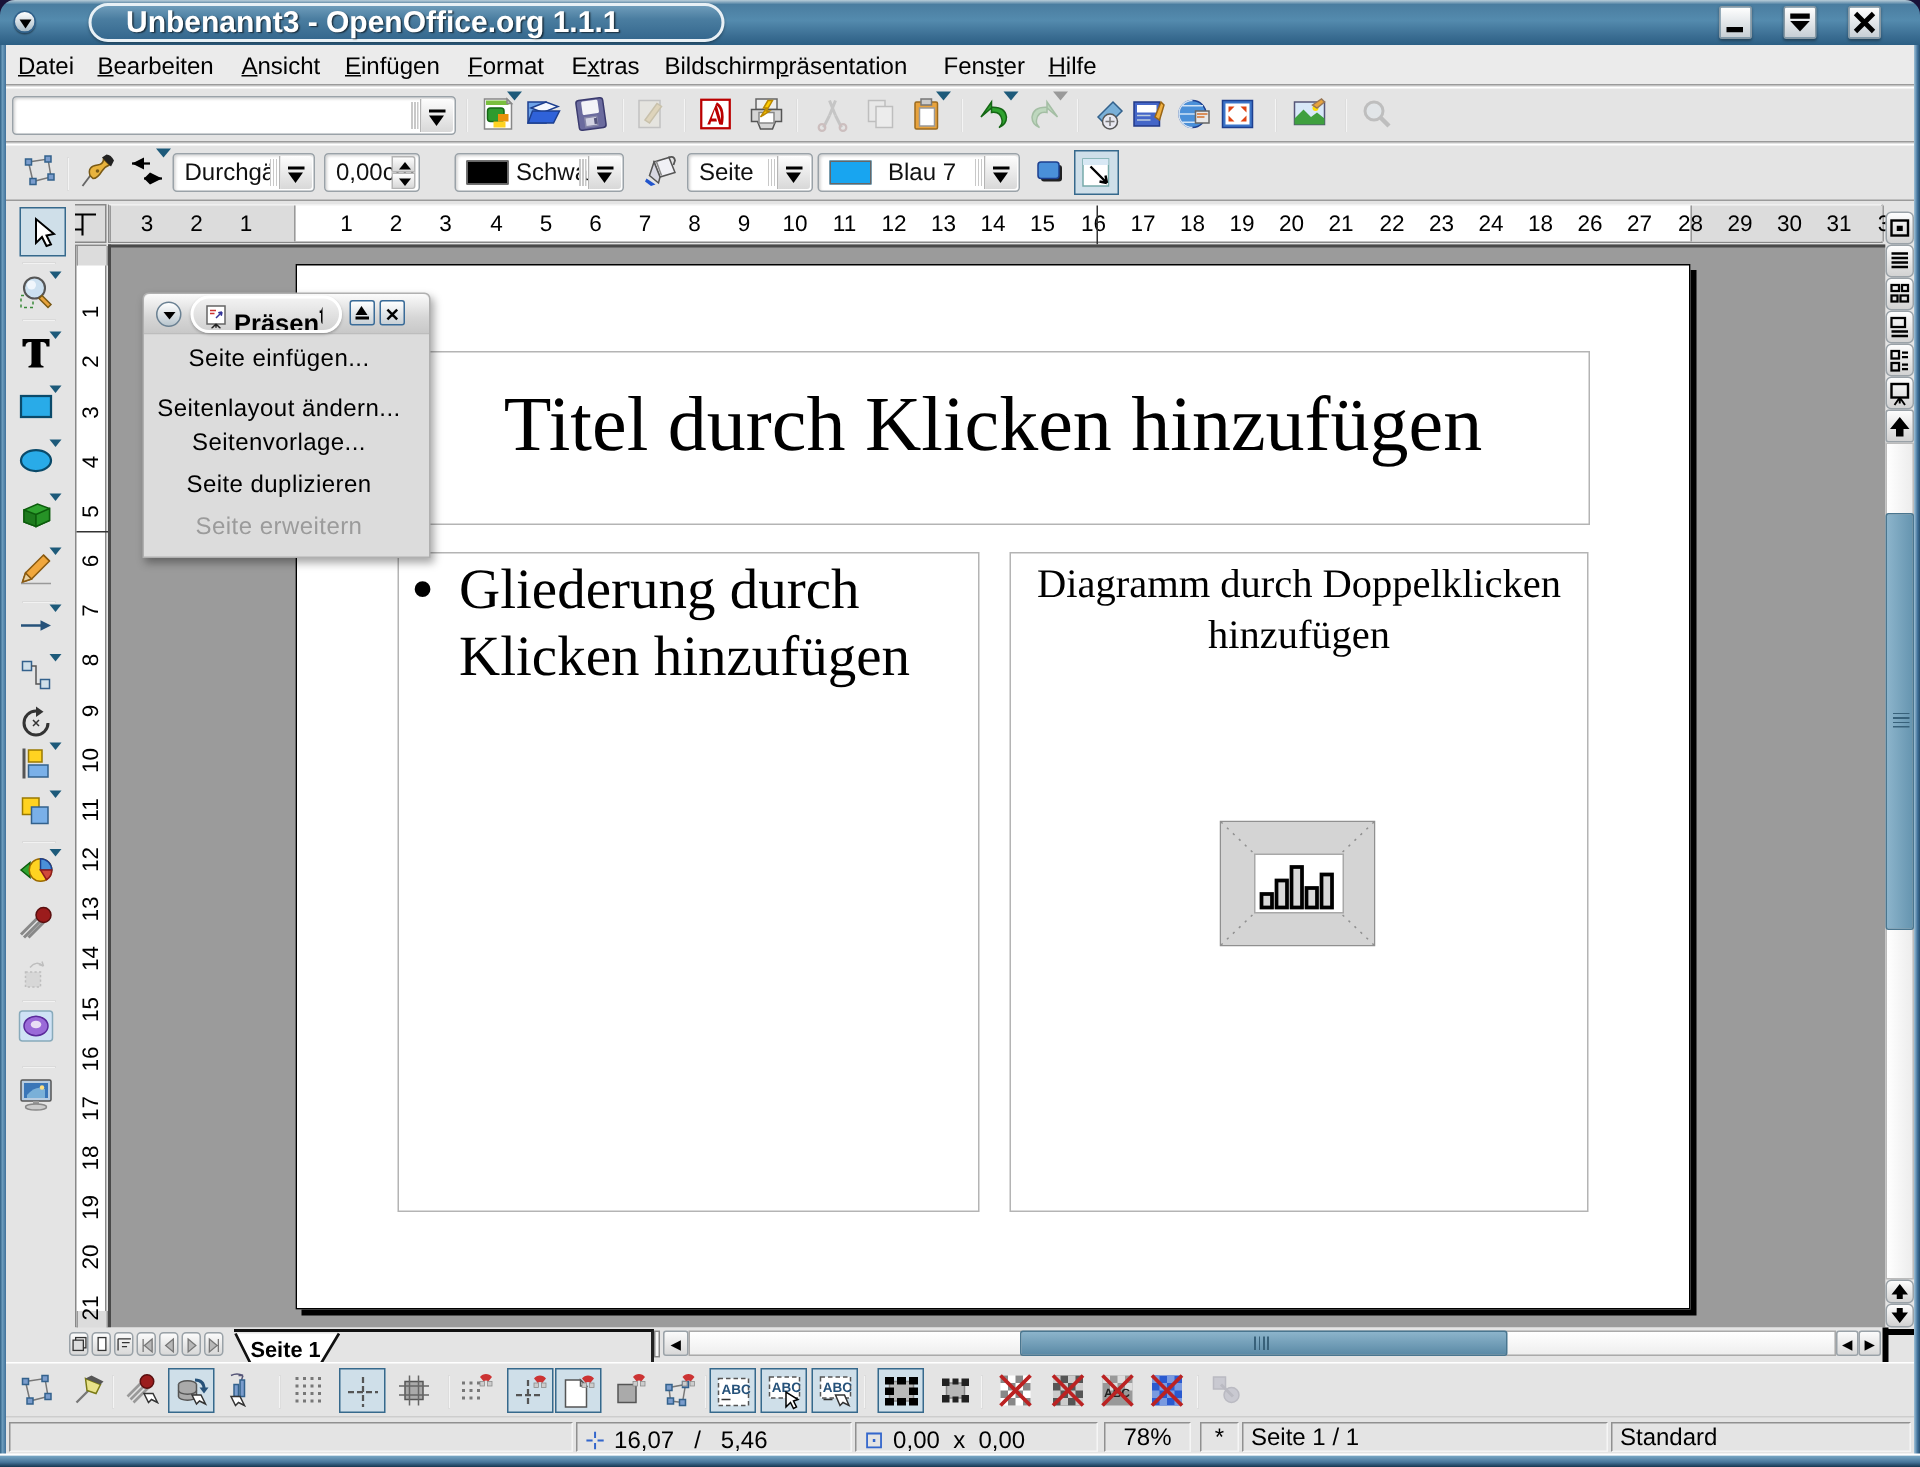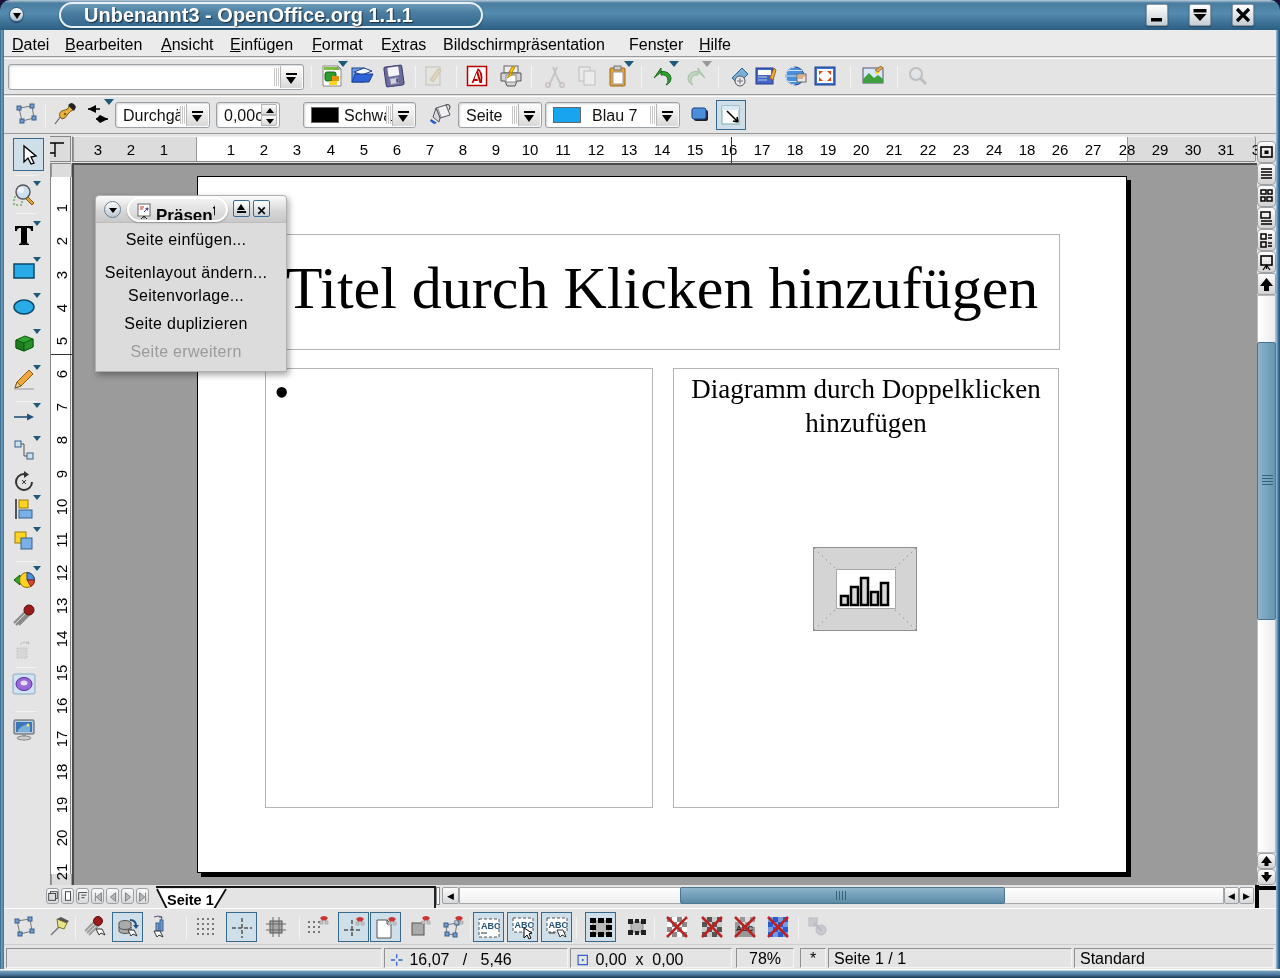--- a/index.html
+++ b/index.html
@@ -87,21 +87,21 @@
 .ltool .dd { right:-5px; top:-2px; border-left:4px solid transparent; border-right:4px solid transparent; border-top:5px solid #1d5a7a; }
 #selbtn { position:absolute; left:9px; top:4px; width:31px; height:33px; background:#cfdfe9; border:1px solid #36698c; }
 #selbtn svg { width:24px; height:24px; margin:4px 3px; }
 .lsep { position:absolute; left:11px; width:22px; height:1px; background:#a0a0a0; border-bottom:1px solid #f2f2f2; }
 
 
 #canvas { left:72px; top:163px; width:1185px; height:722px; background:#9b9b9b; overflow:hidden; border-left:2px solid #4a4a4a; border-top:2px solid #4a4a4a; }
 #page { position:absolute; left:123px; top:11px; width:930px; height:697px; background:#fff;
   border:1px solid #000; box-shadow:4px 4px 0 #000; }
 .ph { position:absolute; border:1px solid #b4b4b4; background:#fff; font-family:"Liberation Serif", serif; color:#000; }
-#ph-title { left:83px; top:57px; width:779px; height:116px; font-size:60px; text-align:center; padding-top:19px; padding-right:17px; }
+#ph-title { left:83px; top:57px; width:779px; height:116px; font-size:52px; text-align:center; padding-top:19px; padding-right:17px; }
 #ph-outline { left:67px; top:191px; width:388px; height:440px; font-size:38px; }
 #bullet { position:absolute; left:8px; top:-2px; font-size:44px; }
 #oltext { position:absolute; left:40px; top:2px; width:320px; line-height:45px; }
 #ph-chart { left:475px; top:191px; width:386px; height:440px; font-size:27px; text-align:center; padding:3px 10px 0 10px; line-height:34px; }
 #chartico { position:absolute; left:615px; top:370px; }
 
 
 #rightcol { left:1257px; top:134px; width:19px; height:751px; background:#e4e4e4; }
 .vbtn { position:absolute; left:0; width:19px; height:22px; background:linear-gradient(#fdfdfd,#d2d2d2);
   border:1px solid #9aa2a8; border-radius:4px; }
@@ -517,20 +517,21 @@
       <span class="vnum" style="top:641px">19</span>
       <span class="vnum" style="top:674px">20</span>
       <span class="vnum" style="top:708px">21</span>
     <div id="vmark"></div>
   </div>
   <div class="abs" id="canvas">
     <div id="page">
       <div class="ph" id="ph-title">Titel durch Klicken hinzufügen</div>
       <div class="ph" id="ph-outline">
           <span id="bullet">•</span>
+          <span id="oltext">Gliederung durch Klicken hinzufügen</span>
         </div>
       <div class="ph" id="ph-chart">Diagramm durch Doppelklicken hinzufügen</div>
       <svg id="chartico" width="104" height="84" viewBox="0 0 104 84">
         <rect x="0.5" y="0.5" width="103" height="83" fill="#d4d4d4" stroke="#909090"></rect>
         <line x1="1" y1="1" x2="24" y2="23" stroke="#909090" stroke-dasharray="1.5,4"></line>
         <line x1="103" y1="1" x2="80" y2="23" stroke="#909090" stroke-dasharray="1.5,4"></line>
         <line x1="1" y1="83" x2="24" y2="61" stroke="#909090" stroke-dasharray="1.5,4"></line>
         <line x1="103" y1="83" x2="80" y2="61" stroke="#909090" stroke-dasharray="1.5,4"></line>
         <rect x="23.5" y="22.5" width="59" height="39" fill="#fff" stroke="#a8a8a8"></rect>
         <g stroke="#000" stroke-width="2.5" fill="#d8d8d8">

